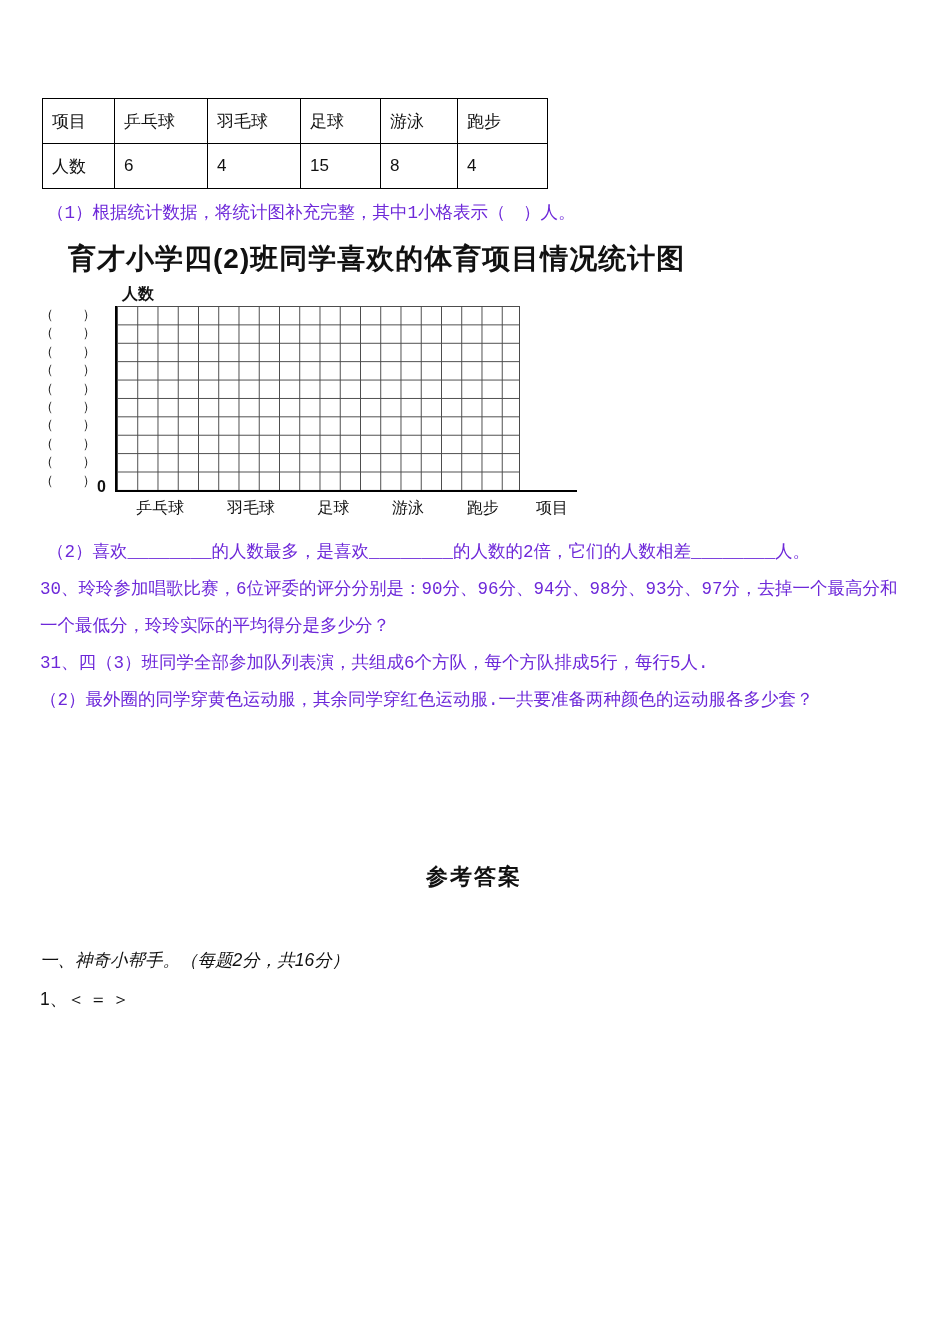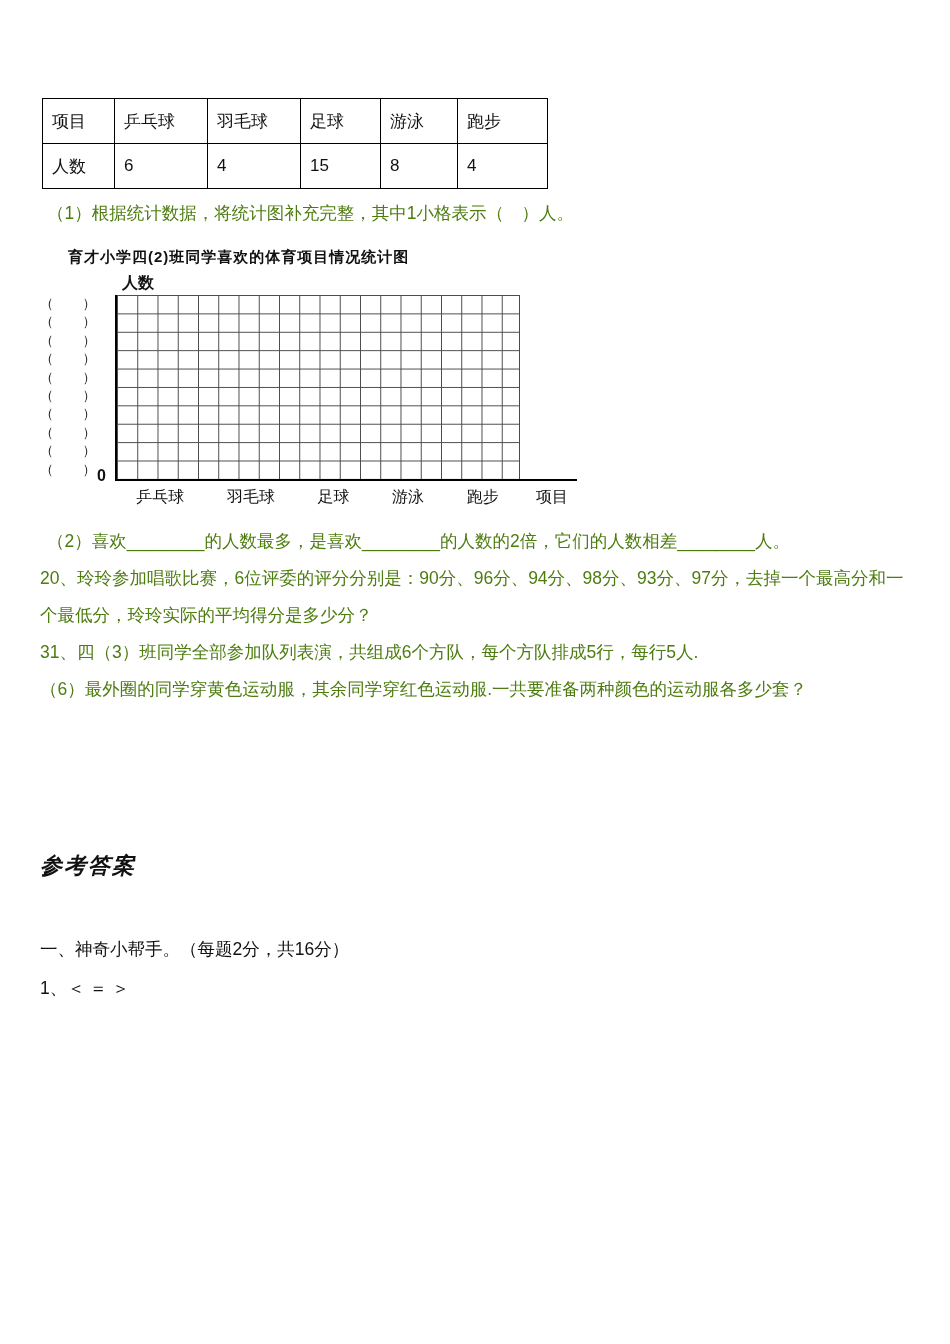--- a/index.html
+++ b/index.html
@@ -21,28 +21,28 @@
     padding: 6px 8px 6px 9px;
     vertical-align: middle;
   }
   td.c0 { width: 72px;  height: 45px; }
   td.c1 { width: 93px; }
   td.c2 { width: 93px; }
   td.c3 { width: 80px; }
   td.c4 { width: 77px; }
   td.c5 { width: 90px; }
 
-  .line { font-size: 17.5px; line-height: 2.12; color: #4d7c0f; }
+  .line { font-size: 17.5px; line-height: 2.12; color: #6d28d9; font-family: Liberation Mono, monospace; }
   .sub  { padding-left: 7px; }
   .mt6  { margin-top: 6px; }
 
   .chart-title {
-    font-size: 15px;
+    font-size: 28px;
     font-weight: bold;
-    margin: 16px 0 2px 28px;
+    margin: 8px 0 2px 28px;
     letter-spacing: 1px;
   }
 
   
   .chart { position: relative; height: 252px; margin-top: 4px; }
   .y-num {
     position: absolute; left: 82px; top: 2px;
     font-size: 16px; font-weight: bold;
   }
   .yticks { position: absolute; left: 0px; top: 24px; width: 60px; }
@@ -71,27 +71,27 @@
   }
   .x-labels {
     position: absolute; left: 75px; top: 216px; width: 405px;
     display: flex; justify-content: space-around;
     font-size: 16px;
   }
   .x-axis-name { position: absolute; left: 496px; top: 216px; font-size: 16px; }
 
   
   .answer-title {
+    text-align: center;
     font-size: 22px;
     font-weight: bold;
     margin-top: 142px;
     letter-spacing: 2px;
-    font-style: italic;
   }
-  .answer-section { margin-top: 52px; font-size: 17.5px; line-height: 1.9; }
+  .answer-section { margin-top: 52px; font-size: 17.5px; line-height: 1.9; font-style: italic; }
   .answer-line { font-size: 17.5px; line-height: 1.9; margin-top: 6px; }
   .jiexi-label { font-weight: bold; }
 </style>
 </head>
 <body>
 
 <div class="page">
 
   <table class="stats">
     <tbody>
@@ -172,22 +172,22 @@
       <span>乒乓球</span>
       <span>羽毛球</span>
       <span>足球</span>
       <span>游泳</span>
       <span>跑步</span>
     </div>
     <div class="x-axis-name">项目</div>
   </div>
 
   <p class="line sub">（2）喜欢________的人数最多，是喜欢________的人数的2倍，它们的人数相差________人。</p>
-  <p class="line">20、玲玲参加唱歌比赛，6位评委的评分分别是：90分、96分、94分、98分、93分、97分，去掉一个最高分和一个最低分，玲玲实际的平均得分是多少分？</p>
+  <p class="line">30、玲玲参加唱歌比赛，6位评委的评分分别是：90分、96分、94分、98分、93分、97分，去掉一个最高分和一个最低分，玲玲实际的平均得分是多少分？</p>
   <p class="line">31、四（3）班同学全部参加队列表演，共组成6个方队，每个方队排成5行，每行5人.</p>
-  <p class="line">（6）最外圈的同学穿黄色运动服，其余同学穿红色运动服.一共要准备两种颜色的运动服各多少套？</p>
+  <p class="line">（2）最外圈的同学穿黄色运动服，其余同学穿红色运动服.一共要准备两种颜色的运动服各多少套？</p>
 
   <h1 class="answer-title">参考答案</h1>
 
   <p class="answer-section">一、神奇小帮手。（每题2分，共16分）</p>
   <p class="answer-line">1、＜ ＝ ＞</p>
 
 </div>
 
 </body></html>

